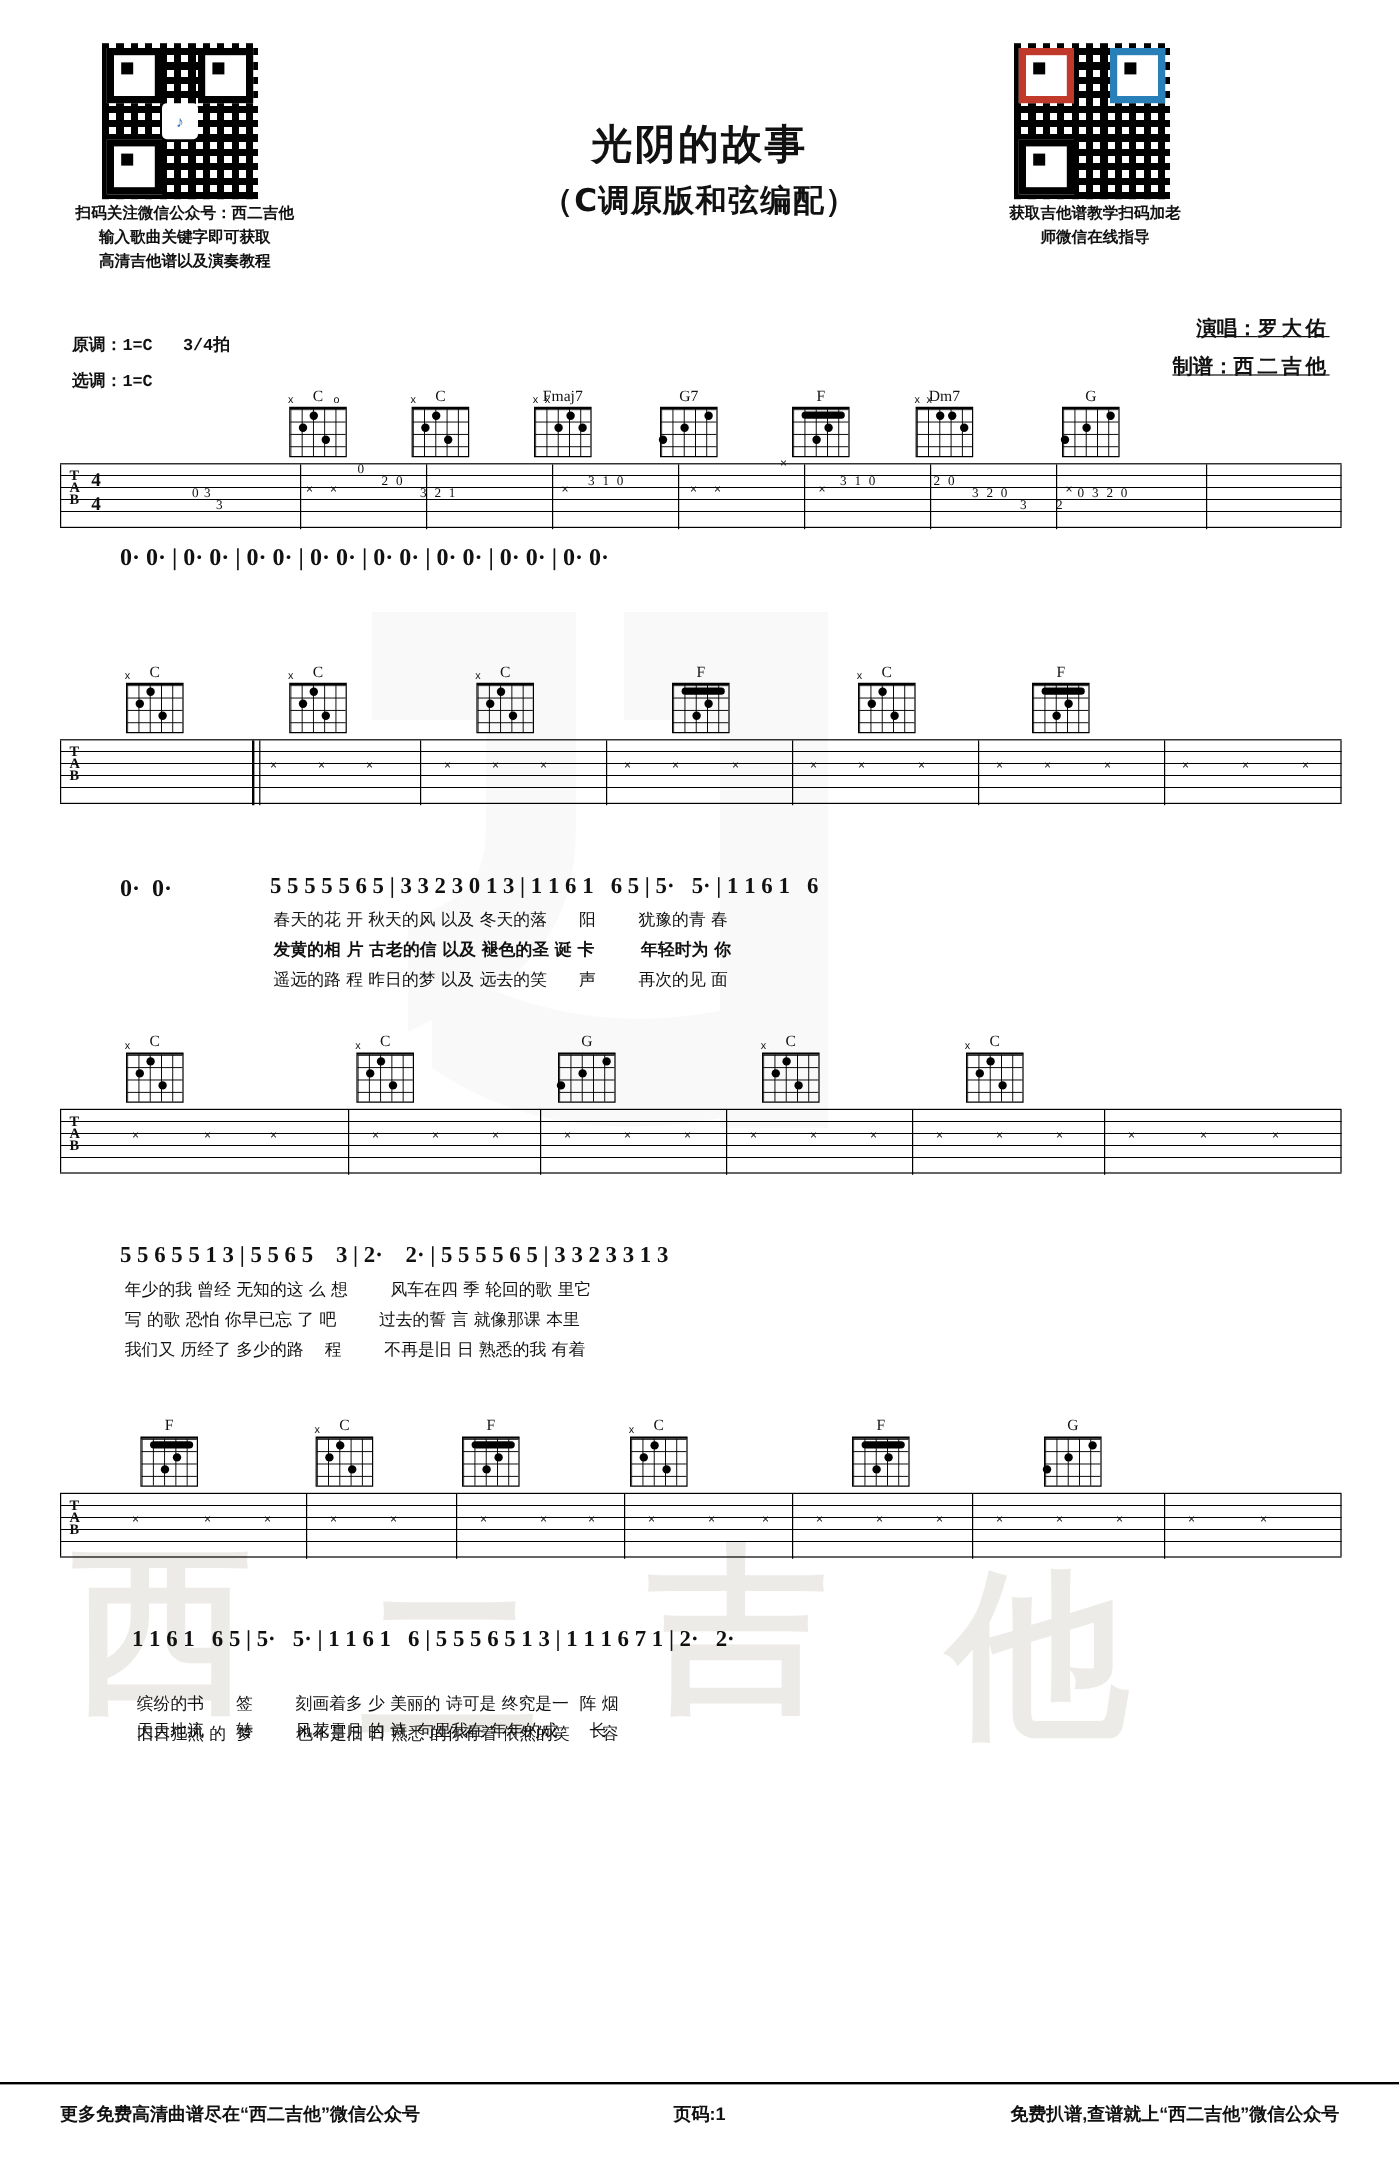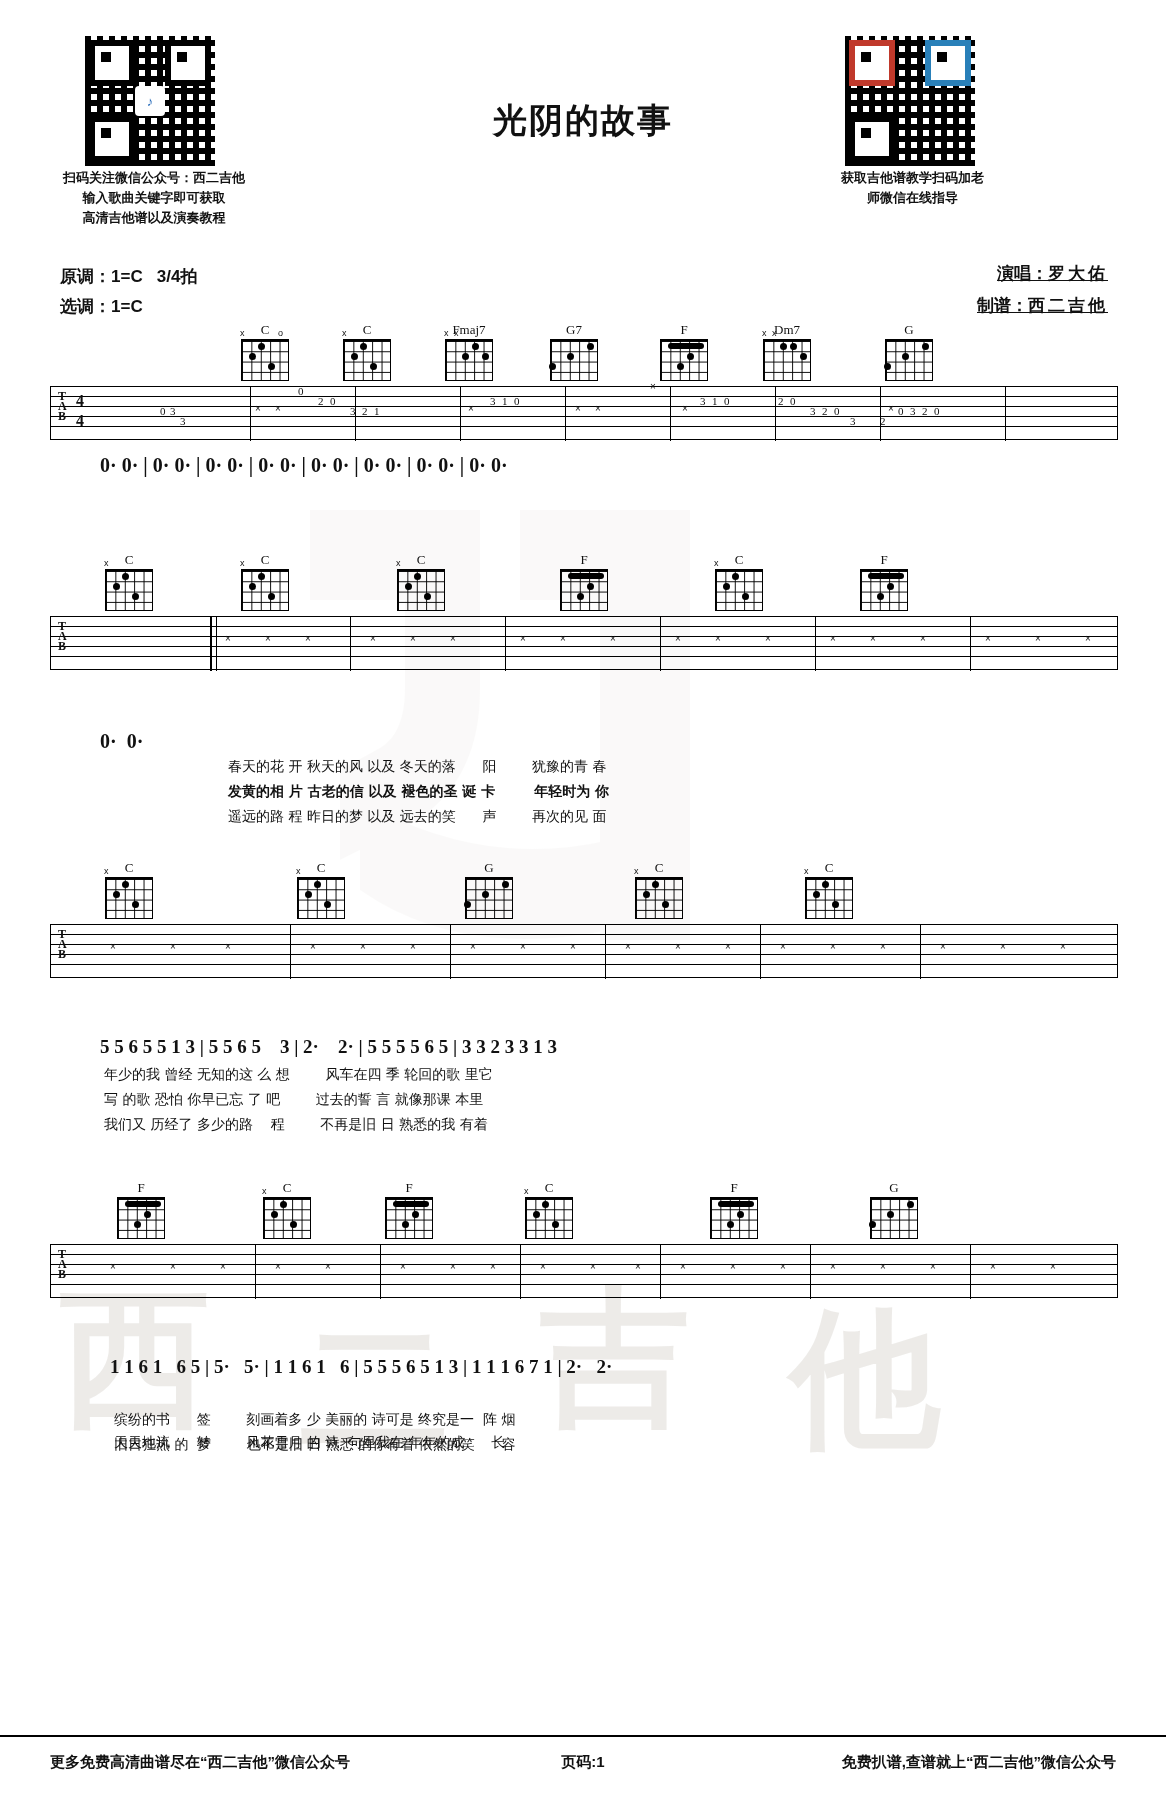--- a/index.html
+++ b/index.html
@@ -115,24 +115,25 @@
     left: 0; top: 150px;
     width: 1166px;
     text-align: center;
     font-size: 26px;
     font-weight: bold;
     letter-spacing: 1px;
     font-family: "DejaVu Sans", sans-serif;
   }
   .meta-left {
     position: absolute;
-    left: 60px; top: 262px;
-    font-size: 17px;
+    left: 60px; top: 274px;
+    font-size: 14px;
     font-weight: bold;
     line-height: 30px;
+    font-family: Liberation Mono, monospace;
   }
   .meta-right {
     position: absolute;
     right: 58px; top: 258px;
     font-size: 17px;
     font-weight: bold;
     line-height: 32px;
     text-align: right;
     text-decoration: underline;
   }
@@ -294,20 +295,21 @@
     <div class="finder f-bl"></div>
   </div>
 
   <div class="qr-caption qr-caption-right" style="white-space:pre-line">获取吉他谱教学扫码加老
 师微信在线指导</div>
   <div class="qr-caption qr-caption-left" style="white-space:pre-line">扫码关注微信公众号：西二吉他
 输入歌曲关键字即可获取
 高清吉他谱以及演奏教程</div>
 
   <div class="title">光阴的故事</div>
+  <div class="subtitle">（C调原版和弦编配）</div>
 
   <div class="meta-left">
     <div>
       <span>原调：</span><span>1=C</span>&nbsp;&nbsp;&nbsp;<span>3/4拍</span>
     </div>
     <div>
       <span>选调：</span><span>1=C</span>
     </div>
   </div>
   <div class="meta-right">
@@ -520,20 +522,21 @@
       <div class="xmark" style="left:715px; top:16px;">×</div>
       <div class="xmark" style="left:780px; top:16px;">×</div>
       <div class="xmark" style="left:820px; top:16px;">×</div>
       <div class="xmark" style="left:870px; top:16px;">×</div>
       <div class="xmark" style="left:935px; top:16px;">×</div>
       <div class="xmark" style="left:985px; top:16px;">×</div>
       <div class="xmark" style="left:1035px; top:16px;">×</div>
     </div>
 
     <div class="rhythm" style="left:100px; top:178px;">0·  0·</div>
+    <div class="melody" style="left:225px; top:176px;">5 5 5 5 5 6 5 | 3 3 2 3 0 1 3 | 1 1 6 1   6 5 | 5·   5· | 1 1 6 1   6</div>
     <div class="lyricline" style="left:228px; top:206px;">春天的花 开 秋天的风 以及 冬天的落      阳        犹豫的青 春</div>
     <div class="lyricline" style="left:228px; top:231px;font-weight:bold;">发黄的相 片 古老的信 以及 褪色的圣 诞 卡        年轻时为 你</div>
     <div class="lyricline" style="left:228px; top:256px;">遥远的路 程 昨日的梦 以及 远去的笑      声        再次的见 面</div>
   </div>
 
   <div class="system" style="top:860px; height:270px;">
     <div class="chordrow">
       <div class="chordbox" style="left:100px;">
         <div class="cname">C</div>
         <div class="grid">

